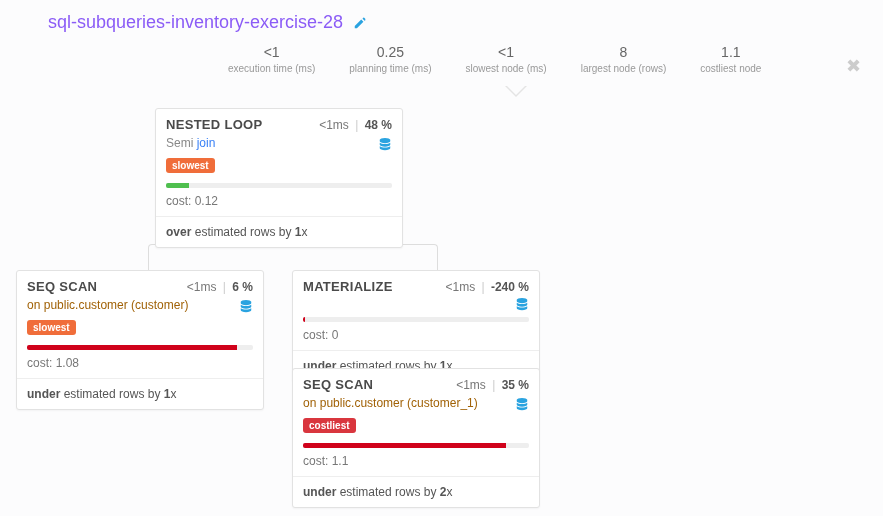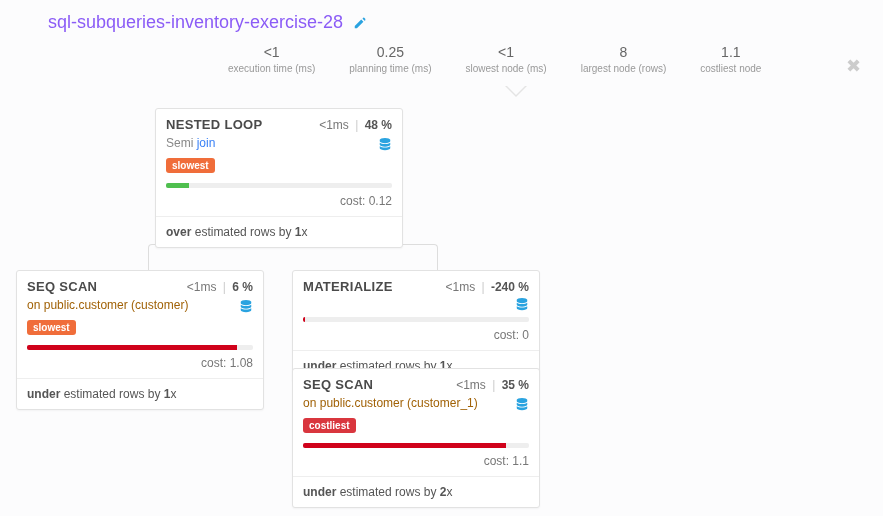--- a/index.html
+++ b/index.html
@@ -95,21 +95,21 @@
     border-radius: 3px;
   }
   .tag.slowest { background: #f06d3a; }
   .tag.largest { background: #f06d3a; }
   .tag.costliest { background: #d9363e; }
   .bar-wrap { padding: 4px 10px 2px 10px; }
   .bar-track { height: 5px; background: #eee; border-radius: 2px; position: relative; overflow:hidden; }
   .bar-fill { position:absolute; top:0; left:0; height:100%; }
   .bar-green { background:#4fbf4f; }
   .bar-red { background:#d0021b; }
-  .cost-line { padding: 4px 10px 8px 10px; font-size: 12px; color:#777;text-align:right; }
+  .cost-line { padding: 4px 10px 8px 10px; font-size: 12px; color:#777; }
   .sep-line { border-top:1px solid #eee; }
   .est-line { padding: 8px 10px 8px 10px; font-size: 12px; color:#555; }
   .est-line .kw { font-weight:700; }
   
   .conn { position:absolute; background:transparent; border-color:#ddd; border-style:solid; border-width:0; }
   svg.dbsvg { width:14px; height:14px; display:inline-block; vertical-align:middle; }
 </style>
 </head>
 <body>
 

